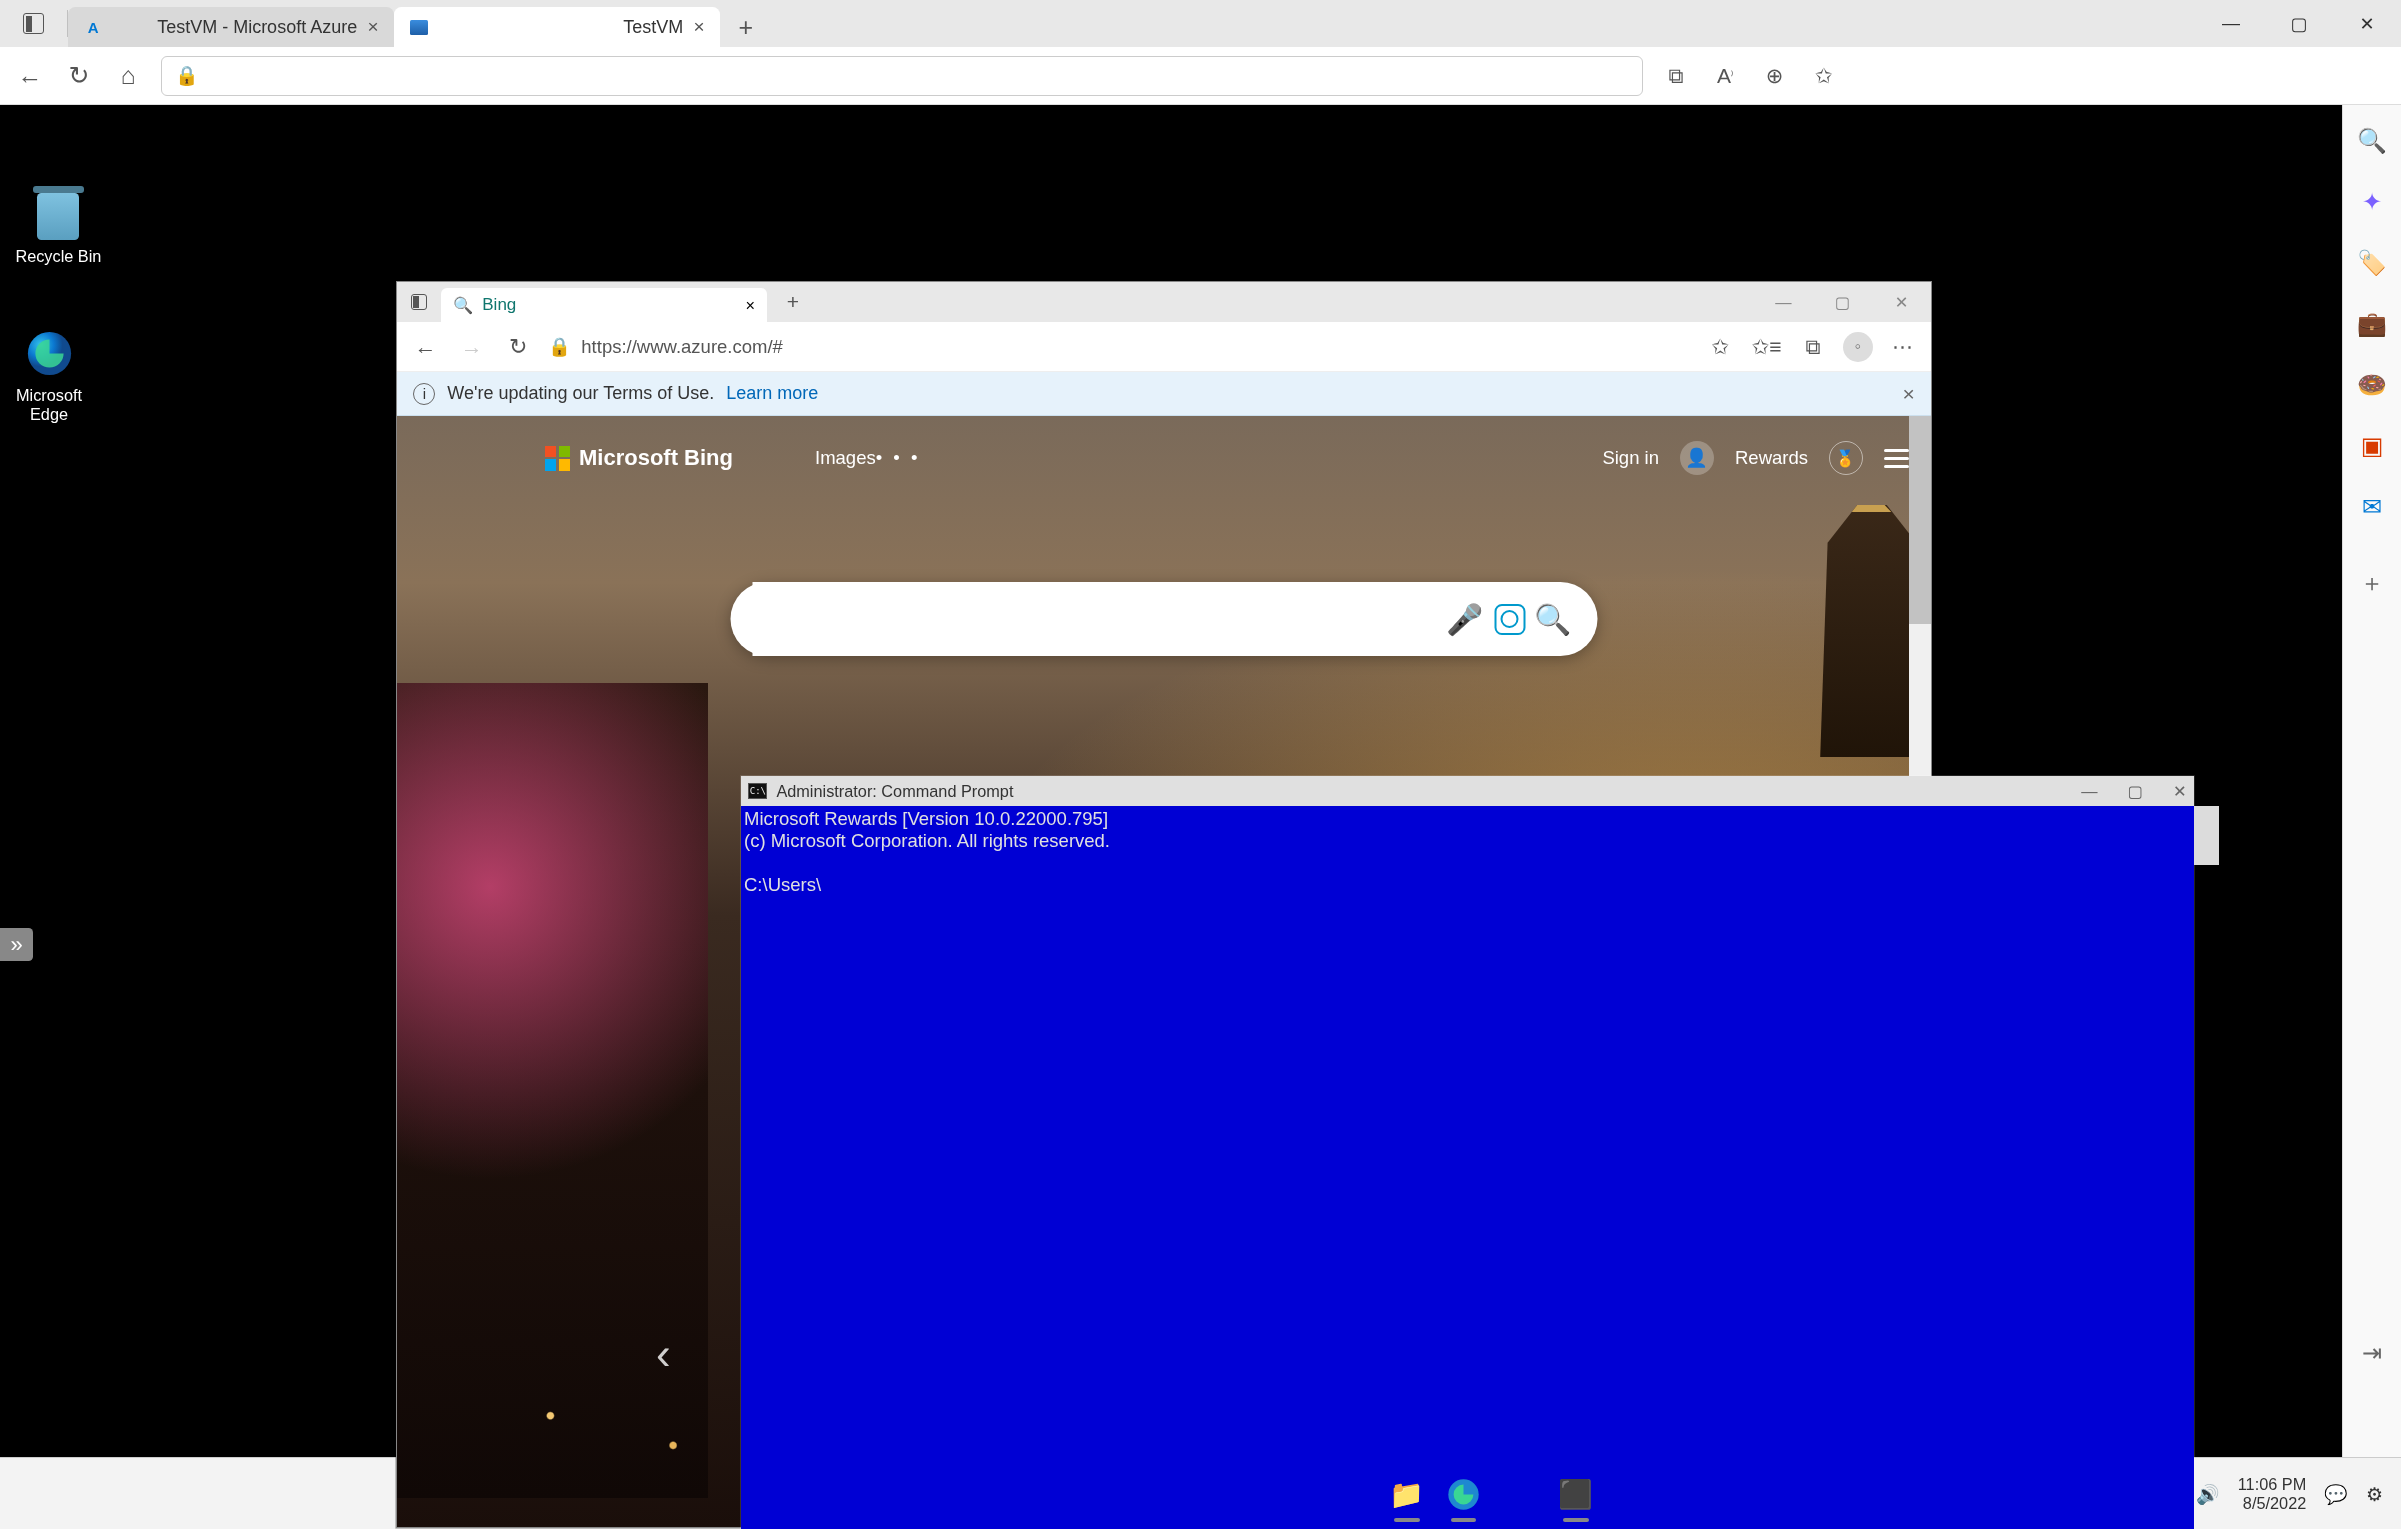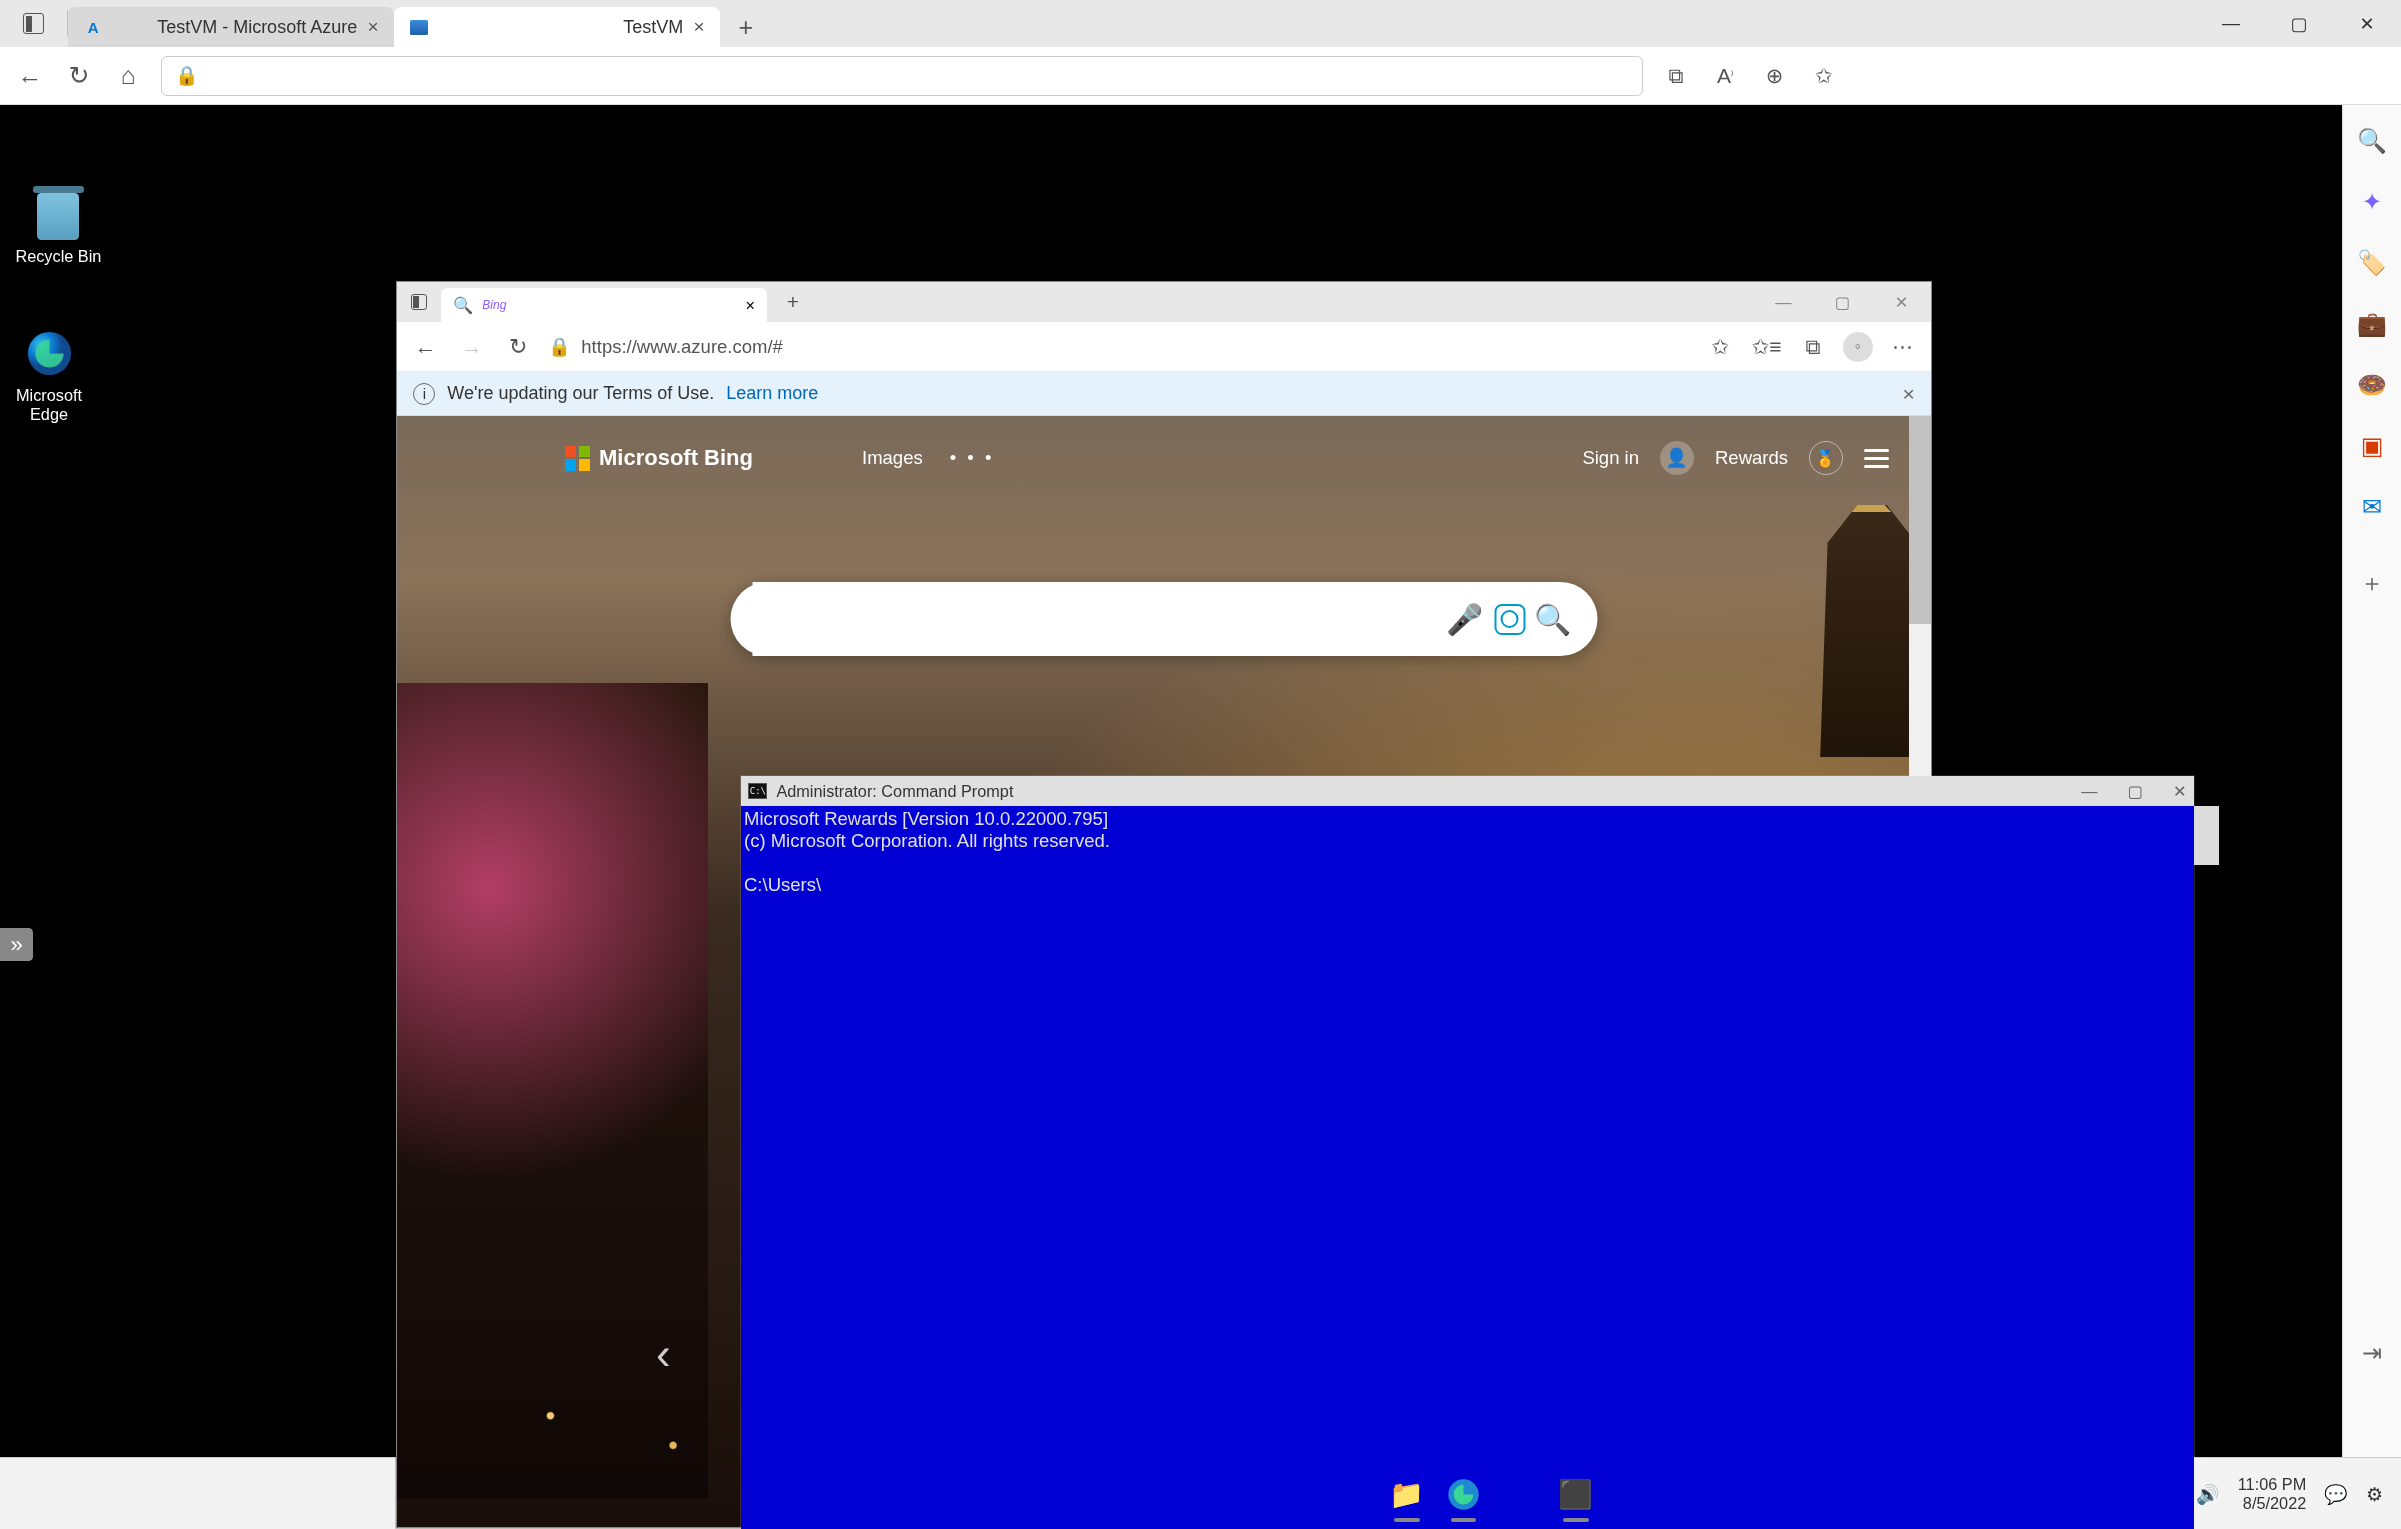--- a/index.html
+++ b/index.html
@@ -45,21 +45,21 @@
 .edge-icon .icon-img svg { width:47px; height:47px; }
 .bastion-handle { position:absolute; left:0; top:823px; width:33px; height:33px; background:#888; color:#fff; display:flex; align-items:center; justify-content:center; font-size:22px; border-top-right-radius:4.4px; border-bottom-right-radius:4.4px; }
 
 
 .inner-edge { position:absolute; left:396px; top:176px; width:1536px; height:1247px; background:#fff; border:0.7px solid #888; box-shadow:0 0 0 0.7px rgba(0,0,0,0.3); }
 .inner-titlebar { height:40px; background:#e8e8e8; display:flex; align-items:center; }
 .inner-tab-actions { width:44px; display:flex; justify-content:center; }
 .inner-tab { display:flex; align-items:center; height:34px; width:326px; padding:0 12px; gap:9px; background:#f5f5f5; border-top-left-radius:6px; border-top-right-radius:6px; margin-top:6px; }
 .inner-tab.active { background:#fff; }
 .inner-tab .mag { color:#1a73e8; font-size:16.3px; }
-.inner-tab .tab-title { font-size:12px; color:#8b5cf6; flex:1;font-style:italic; }
+.inner-tab .tab-title { font-size:17px; color:#0f766e; flex:1; }
 .inner-wc { margin-left:auto; display:flex; height:100%; }
 .inner-wc div { width:59px; display:flex; align-items:center; justify-content:center; color:#888; font-size:16.3px; }
 
 .inner-addrbar { height:50px; background:#fff; display:flex; align-items:center; padding:0 12px; gap:13.3px; border-bottom:0.7px solid #eee; }
 .inner-addrbar .nav-btn { font-size:22px; }
 .inner-addrbar .nav-btn.disabled { color:#ccc; }
 .inner-url { flex:1; font-size:18.5px; color:#555; display:flex; gap:10.4px; align-items:center; }
 .profile-circle { width:30px; height:30px; border-radius:50%; background:#ddd; display:flex; align-items:center; justify-content:center; font-size:18px; color:#777; }
 
 .info-banner { height:44px; background:#e6f2fb; display:flex; align-items:center; padding:0 16.3px; gap:12px; font-size:18px; color:#333; border-bottom:0.7px solid #cce0ee; }
@@ -81,21 +81,21 @@
   background:linear-gradient(#3a2818,#201408); clip-path:polygon(40% 0,60% 0,80% 15%,85% 100%,15% 100%,20% 15%); }
 .tower-right:before { content:""; position:absolute; top:-15px; left:35%; width:28%; height:22px; background:#c8a050; clip-path:polygon(0 100%,50% 0,100% 100%); }
 .lights { position:absolute; left:0; bottom:0; right:0; height:371px;
   background:
     radial-gradient(circle at 10% 70%, rgba(255,210,120,0.95) 0 3px, transparent 4.4px),
     radial-gradient(circle at 18% 78%, rgba(255,200,100,0.9) 0 3px, transparent 4.4px),
     radial-gradient(circle at 26% 82%, rgba(255,200,100,0.9) 0 3px, transparent 4.4px),
     radial-gradient(circle at 34% 74%, rgba(255,190,90,0.9) 0 3px, transparent 4.4px);
 }
 
-.bing-header { position:absolute; top:16.3px; left:0; right:0; height:52px; display:flex; align-items:center; padding:0 42px; gap:27px; color:#fff; font-size:18.5px; }
+.bing-header { position:absolute; top:16.3px; left:0; right:0; height:52px; display:flex; align-items:center; padding:0 22px; color:#fff; font-size:18.5px; }
 .bing-logo { display:flex; align-items:center; gap:9px; font-weight:600; font-size:22px; margin-left:126px; }
 .ms-squares { width:25px; height:25px; display:grid; grid-template:1fr 1fr/1fr 1fr; gap:2.2px; }
 .ms-squares span:nth-child(1){background:#f25022;} .ms-squares span:nth-child(2){background:#7fba00;}
 .ms-squares span:nth-child(3){background:#00a4ef;} .ms-squares span:nth-child(4){background:#ffb900;}
 .bing-header .dots3 { letter-spacing:3px; }
 .bing-header-right { margin-left:auto; display:flex; align-items:center; gap:21px; }
 .avatar-ring { width:34px; height:34px; border-radius:50%; background:rgba(255,255,255,0.25); display:flex; align-items:center; justify-content:center; }
 .reward-ring { width:34px; height:34px; border-radius:50%; border:1.5px solid rgba(255,255,255,0.5); display:flex; align-items:center; justify-content:center; font-size:16.3px; }
 .hamburger { width:25px; height:19px; display:flex; flex-direction:column; justify-content:space-between; }
 .hamburger span { height:3px; background:#fff; border-radius:1.5px; }

